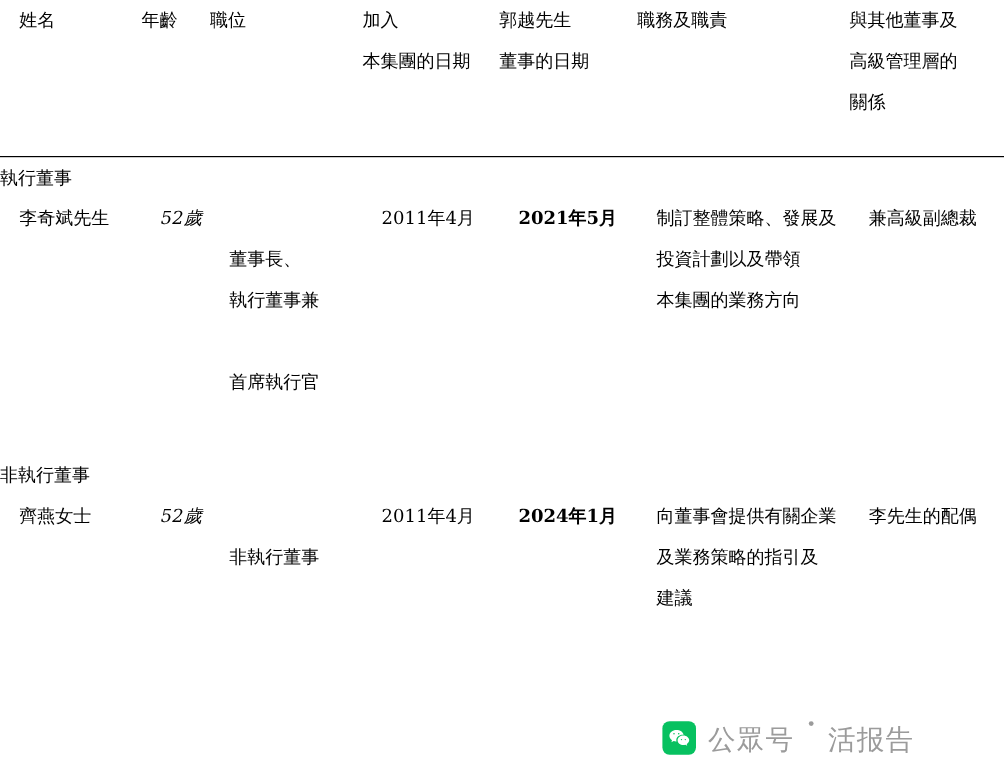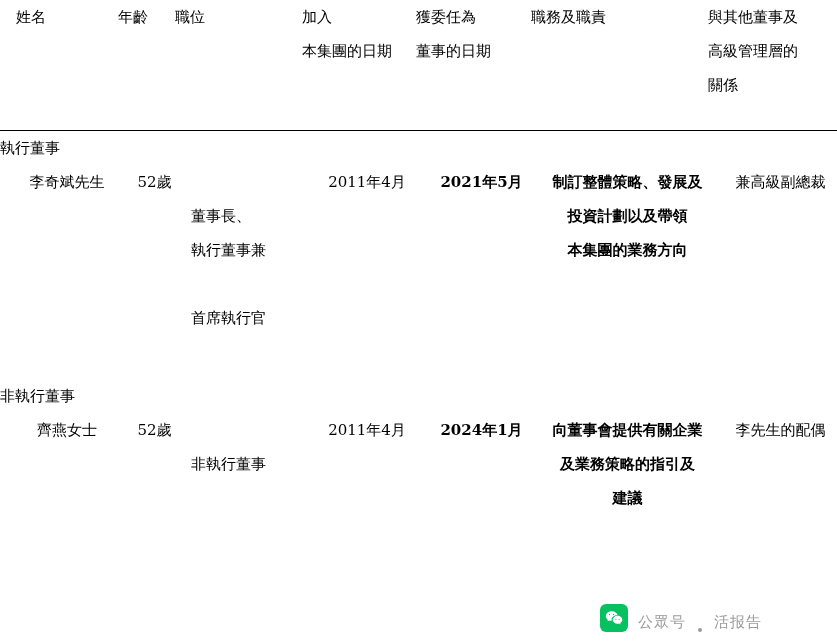--- a/index.html
+++ b/index.html
@@ -74,42 +74,41 @@
     font-size: 15px;
     line-height: 30px;
   }
 
   .cell {
     padding-left: 16px;
     padding-right: 8px;
     font-size: 15px;
     line-height: 34px;
     white-space: pre-line;
-    text-align: center;
   }
   .cell.name { padding-left: 16px; }
-  .cell.age  { padding-left: 16px; }
+  .cell.age  { padding-left: 16px; font-style: italic; }
   .cell.pos  { padding-left: 16px; text-align: left; }
   .cell.pos .l2, .cell.pos .l3 { display: block; text-align: left; padding-right: 2px; }
   .cell.join { padding-left: 16px; }
   .cell.appt { padding-left: 16px; font-weight: bold; }
-  .cell.duty { padding-left: 16px; font-weight: bold; }
+  .cell.duty { padding-left: 16px; }
   .cell.rel  { padding-left: 16px; }
 
   .spacer-row td { height: 10px; line-height: 10px; font-size: 0; }
 
   .watermark {
     position: absolute;
     right: 14px;
     bottom: 12px;
     display: flex;
-    align-items: flex-end;
+    align-items: flex-start;
     gap: 10px;
     color: #9b9b9b;
-    font-size: 15px;
+    font-size: 23px;
     font-family: "Liberation Sans", sans-serif;
     letter-spacing: 1px;
     margin-left: 43px;
   }
   .wm-logo {
     width: 28px;
     height: 28px;
     border-radius: 6px;
     background: #07c160;
     display: inline-flex;
@@ -142,21 +141,21 @@
         <col class="c-rel">
     </colgroup>
 
     <thead>
       <tr style="height:130px;">
         <td class="hdr first">姓名</td>
         <td class="hdr">年齡</td>
         <td class="hdr">職位</td>
         <td class="hdr">加入
 本集團的日期</td>
-        <td class="hdr">獲委任為
+        <td class="hdr">郭越先生
 董事的日期</td>
         <td class="hdr">職務及職責</td>
         <td class="hdr">與其他董事及
 高級管理層的
 關係</td>
       </tr>
       <tr class="rule-row">
         <td colspan="7">
             <div></div>
           </td>

